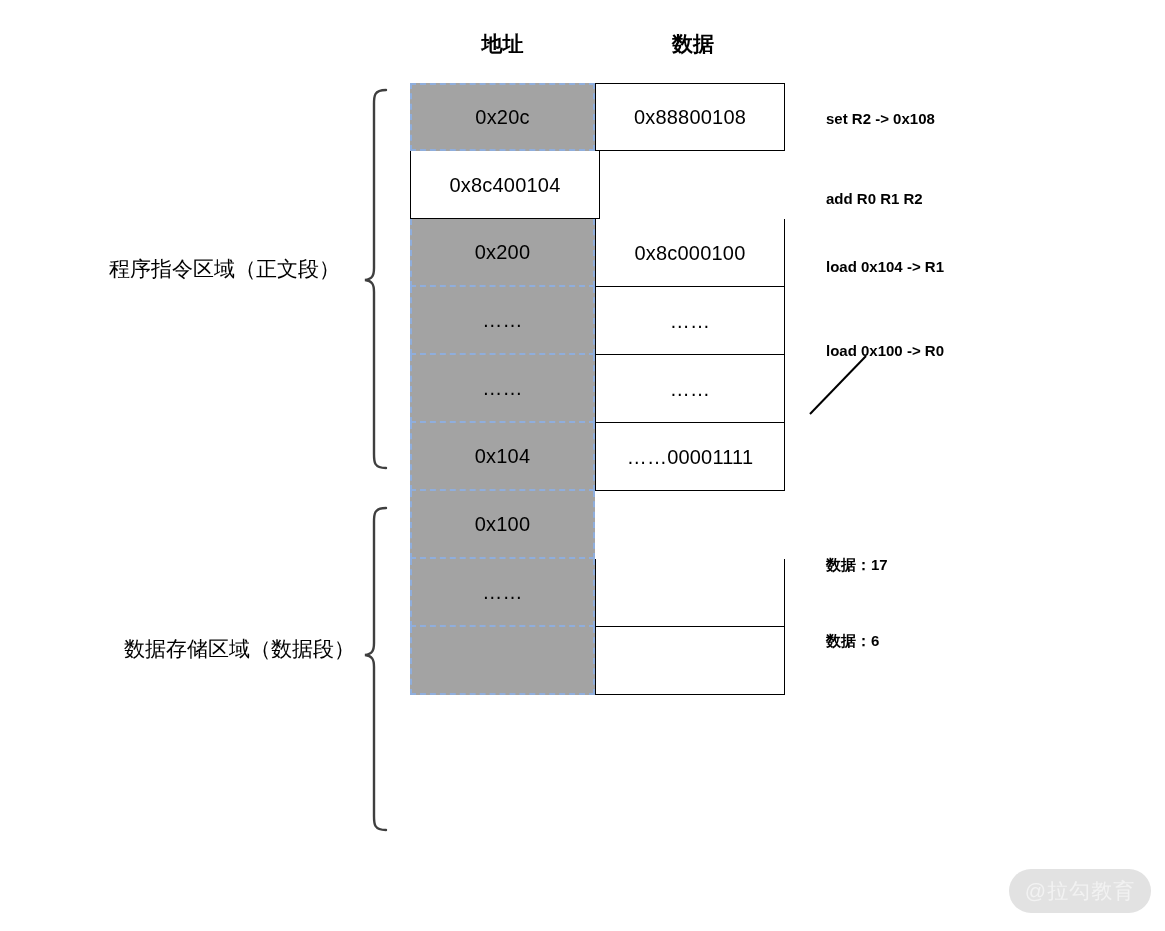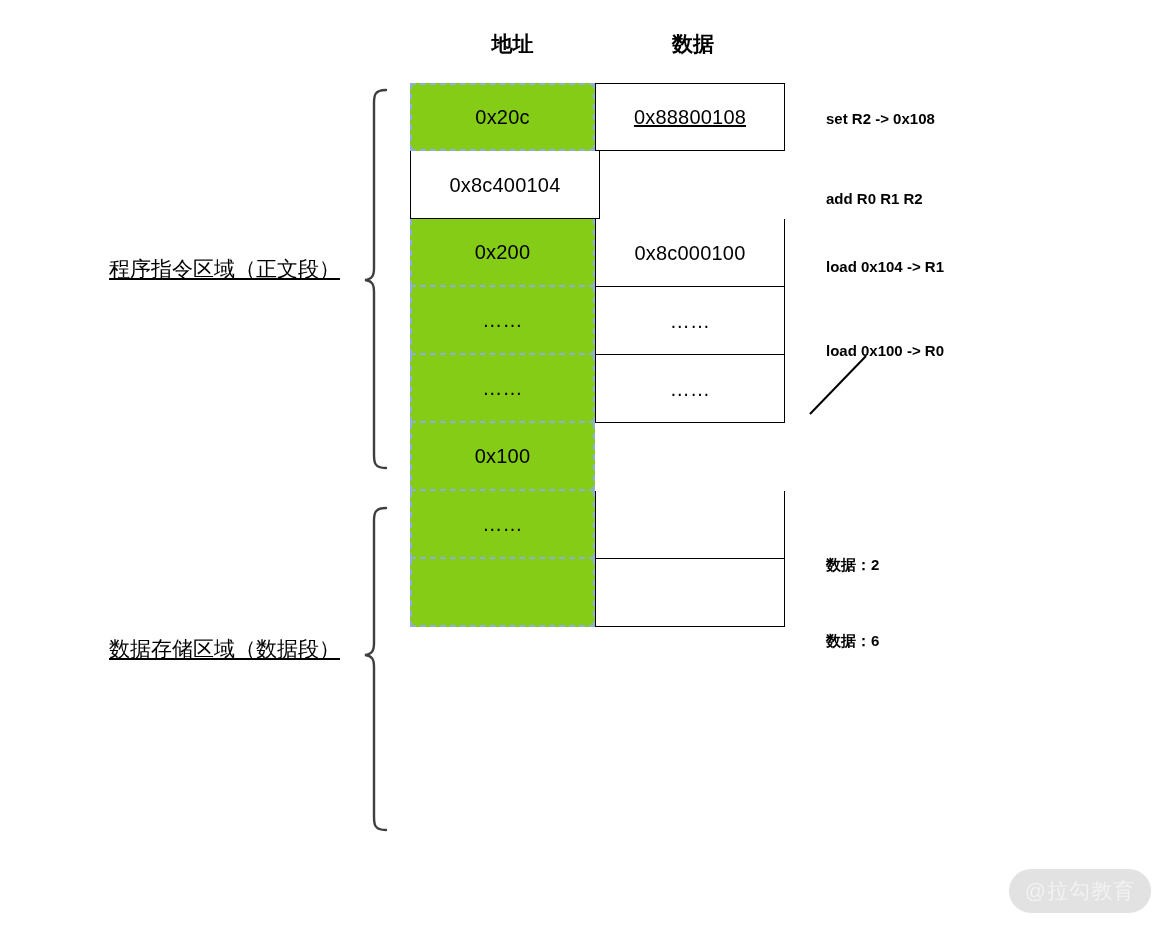--- a/index.html
+++ b/index.html
@@ -17,21 +17,21 @@
   }
 
   
   .col-header {
     position: absolute;
     font-size: 21px;
     font-weight: bold;
     text-align: center;
     white-space: nowrap;
   }
-  #hdr-address { left: 420px; top: 30px; width: 185px; text-align: center; }
+  #hdr-address { left: 410px; top: 30px; width: 185px; text-align: center; }
   #hdr-data    { left: 598px; top: 30px; width: 190px; }
 
   
   #memory-table {
     position: absolute;
     left: 410px;
     top: 83px;
     width: 378px;
     height: 748px;
   }
@@ -45,58 +45,56 @@
     box-sizing: border-box;
     display: flex;
     align-items: center;
     justify-content: center;
     font-size: 20px;
     line-height: 1;
     letter-spacing: 0.2px;
   }
   .cell-address {
     width: 185px;
-    background: #84cc16;
+    background: #a3a3a3;
     border-left: 2px dashed #8faedd;
     border-right: 2px dashed #8faedd;
     border-bottom: 2px dashed #8faedd;
   }
   .mem-row:first-child .cell-address {
     border-top: 2px dashed #8faedd;
   }
   .cell-data {
     width: 190px;
     background: #ffffff;
     border-left: 1.6px solid #000000;
     border-right: 1.6px solid #000000;
     border-bottom: 1.6px solid #000000;
   }
   .mem-row:first-child .cell-data {
     border-top: 1.6px solid #000000;
-    text-decoration: underline;
   }
 
   
   #brace-layer {
     position: absolute;
     left: 0; top: 0;
     width: 1165px; height: 931px;
     pointer-events: none;
   }
 
   
   .section-label {
     position: absolute;
     font-size: 21px;
     white-space: nowrap;
     text-align: right;
-    text-decoration: underline;
   }
   #label-text-segment { left: 0px;  top: 255px; width: 340px; }
-  #label-data-segment { left: 0px;  top: 635px; width: 340px; }
+  #label-data-segment { left: 15px;  top: 635px; width: 340px; }
 
   
   .annotation {
     position: absolute;
     left: 826px;
     font-size: 15px;
     font-weight: bold;
     white-space: nowrap;
   }
 
@@ -143,20 +141,24 @@
   <div class="mem-row">
     <div class="cell-address">……</div>
     <div class="cell-data">……</div>
   </div>
 
   <div class="mem-row">
     <div class="cell-address">……</div>
     <div class="cell-data">……</div>
   </div>
 
+  <div class="mem-row">
+    <div class="cell-address">0x104</div>
+    <div class="cell-data">……00001111</div>
+  </div>
 
   <div class="mem-row">
     <div class="cell-address">0x100</div>
   </div>
 
   <div class="mem-row">
     <div class="cell-address">……</div>
     <div class="cell-data"></div>
   </div>
 
@@ -188,16 +190,16 @@
   <line x1="810" y1="414" x2="866" y2="356" stroke="#000000" stroke-width="2"></line>
 </svg>
 
 <div class="section-label" id="label-text-segment">程序指令区域（正文段）</div>
 <div class="section-label" id="label-data-segment">数据存储区域（数据段）</div>
 
 <div class="annotation" style="top:110px">set R2 -&gt; 0x108</div>
 <div class="annotation" style="top:190px">add R0 R1 R2</div>
 <div class="annotation" style="top:258px">load 0x104 -&gt; R1</div>
 <div class="annotation" style="top:342px">load 0x100 -&gt; R0</div>
-<div class="annotation" style="top:556px">数据：2</div>
+<div class="annotation" style="top:556px">数据：17</div>
 <div class="annotation" style="top:632px">数据：6</div>
 
 <div id="watermark">@拉勾教育</div>
 
 </body></html>

